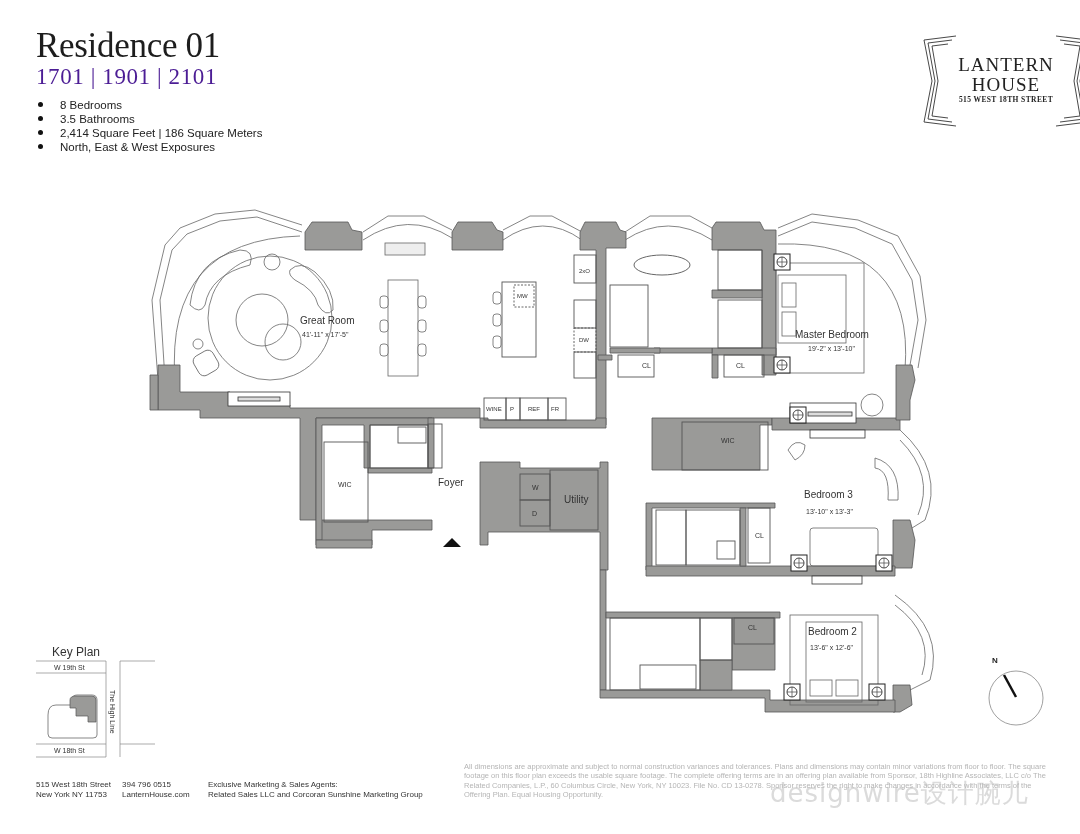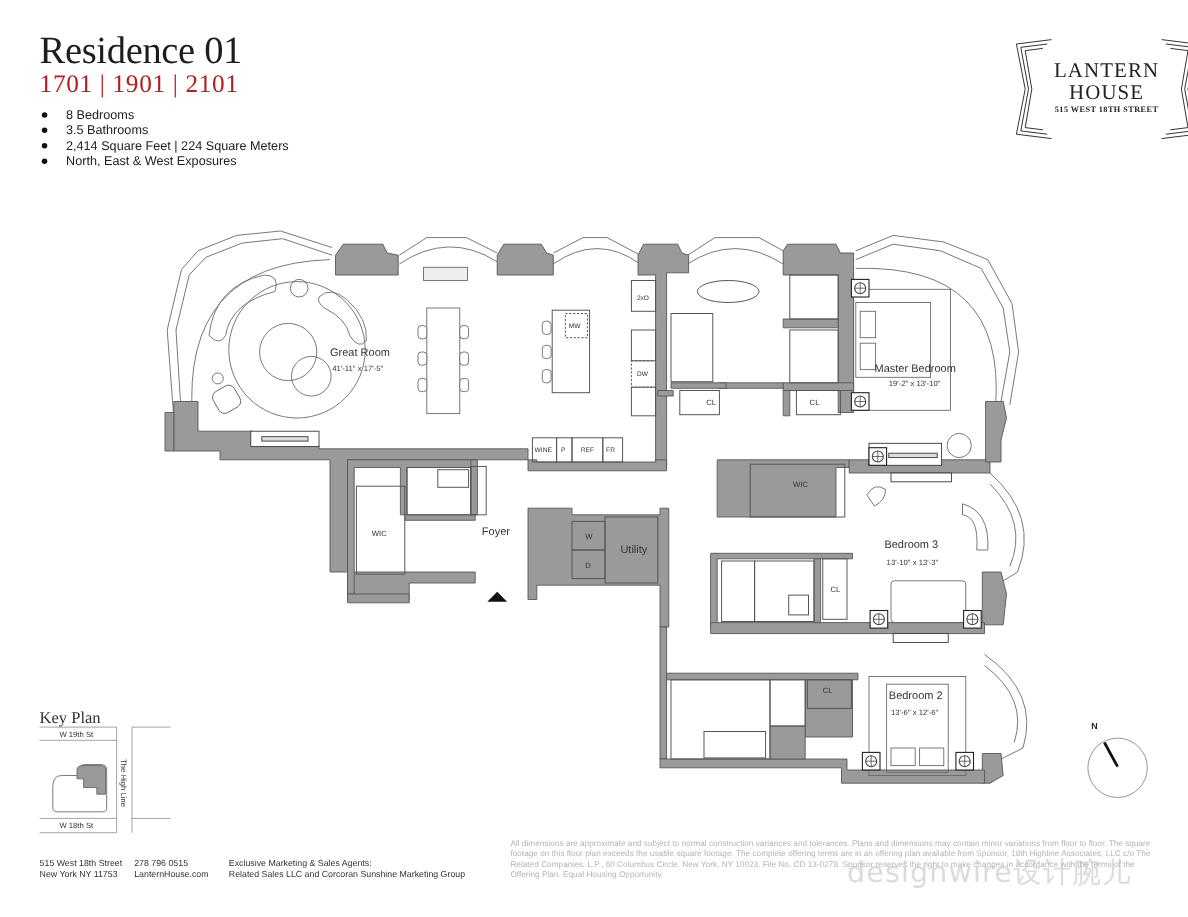--- a/index.html
+++ b/index.html
@@ -1,43 +1,43 @@
 <!DOCTYPE html>
 <html><head>
 <meta charset="utf-8">
 <style>
   html,body{margin:0;padding:0;background:#fff;}
   body{width:1080px;height:834px;position:relative;overflow:hidden;font-family:"Liberation Sans",sans-serif;color:#222;}
   .title{position:absolute;left:36px;top:30px;font-family:"Liberation Serif",serif;font-size:35px;color:#1d1d1d;letter-spacing:-0.3px;line-height:32px;}
-  .units{position:absolute;left:36px;top:64px;font-family:"Liberation Serif",serif;font-size:23px;color:#b91c1c;letter-spacing:0.6px;line-height:26px;}
+  .units{position:absolute;left:36px;top:64px;font-family:"Liberation Serif",serif;font-size:23px;color:#4c1d95;letter-spacing:0.6px;line-height:26px;}
   .bullets{position:absolute;left:36px;top:98px;margin:0;padding:0;list-style:none;font-size:11.5px;line-height:14px;color:#222;}
   .bullets li{position:relative;padding-left:24px;}
   .bullets li::before{content:"";position:absolute;left:2px;top:4px;width:5px;height:5px;border-radius:50%;background:#111;}
   .logo{position:absolute;left:920px;top:34px;width:172px;height:94px;}
   .logo-text{position:absolute;left:0;right:0;text-align:center;font-family:"Liberation Serif",serif;color:#222;}
   .logo-l1{top:20px;font-size:19px;letter-spacing:1px;}
   .logo-l2{top:40px;font-size:19px;letter-spacing:1px;}
   .logo-l3{top:61px;font-size:7.5px;letter-spacing:0.4px;font-weight:bold;}
   .plan{position:absolute;left:0;top:0;}
-  .keyplan-title{position:absolute;left:36px;top:645px;font-family:Liberation Serif, serif;font-size:15px;color:#333;}
+  .keyplan-title{position:absolute;left:52px;top:645px;font-family:Liberation Sans, sans-serif;font-size:12px;color:#333;}
   .footer{position:absolute;top:780px;font-size:8px;line-height:10px;color:#333;}
   .disclaimer{position:absolute;left:464px;top:762px;width:590px;font-size:7.5px;line-height:9.4px;color:#b5b5b5;}
   .watermark{position:absolute;left:770px;top:776px;font-size:26px;color:rgba(190,190,190,0.55);letter-spacing:1px;font-family:"DejaVu Sans",sans-serif;}
   .compass-n{position:absolute;left:992px;top:656px;font-size:8px;font-weight:bold;color:#222;}
   .lbl{font-family:"Liberation Sans",sans-serif;fill:#333;}
 </style>
 </head>
 <body>
 
 <div class="title">Residence 01</div>
 <div class="units">1701 | 1901 | 2101</div>
 <ul class="bullets">
   <li>8 Bedrooms</li>
   <li>3.5 Bathrooms</li>
-  <li>2,414 Square Feet | 224 Square Meters</li>
+  <li>2,414 Square Feet | 186 Square Meters</li>
   <li>North, East &amp; West Exposures</li>
 </ul>
 
 <div class="logo">
   <svg width="172" height="94" style="position:absolute;left:0;top:0">
     <g fill="none" stroke="#333" stroke-width="0.9">
       <path d="M36 2 L4 6 L12 47 L4 88 L36 92"></path>
       <path d="M32 6 L8 9 L15 47 L8 85 L32 88"></path>
       <path d="M28 10 L12 12 L18 47 L12 82 L28 84"></path>
       <path d="M136 2 L168 6 L160 47 L168 88 L136 92"></path>
@@ -277,21 +277,21 @@
 </svg>
 
 <div class="keyplan-title">Key Plan</div>
 <div class="compass-n">N</div>
 
 <div class="footer" style="left:36px">
   <div>515 West 18th Street</div>
   <div>New York NY 11753</div>
 </div>
 <div class="footer" style="left:122px">
-  <div>278 796 0515</div>
+  <div>394 796 0515</div>
   <div>LanternHouse.com</div>
 </div>
 <div class="footer" style="left:208px">
   <div>Exclusive Marketing &amp; Sales Agents:</div>
   <div>Related Sales LLC and Corcoran Sunshine Marketing Group</div>
 </div>
 <div class="disclaimer">All dimensions are approximate and subject to normal construction variances and tolerances. Plans and dimensions may contain minor variations from floor to floor. The square footage on this floor plan exceeds the usable square footage. The complete offering terms are in an offering plan available from Sponsor, 18th Highline Associates, LLC c/o The Related Companies, L.P., 60 Columbus Circle, New York, NY 10023. File No. CD 13-0278. Sponsor reserves the right to make changes in accordance with the terms of the Offering Plan. Equal Housing Opportunity.</div>
 <div class="watermark">designwire设计腕儿</div>
 
 </body></html>

